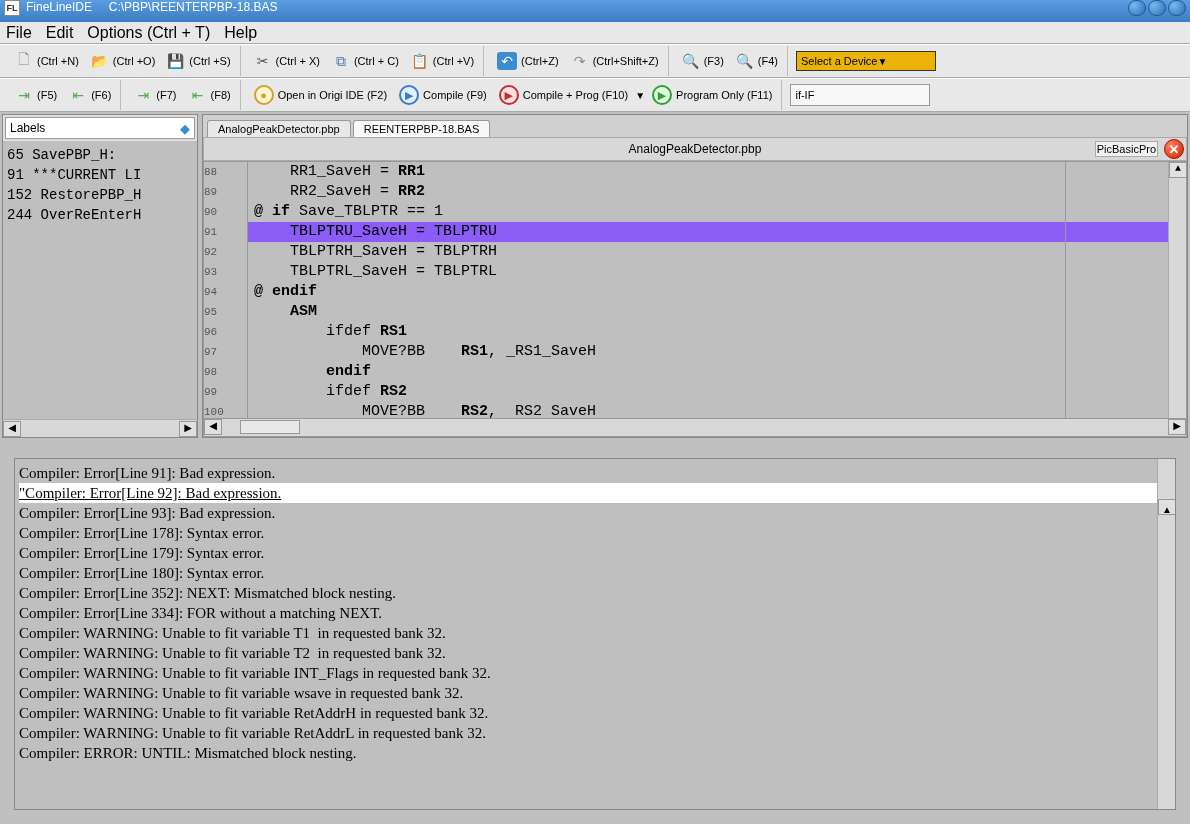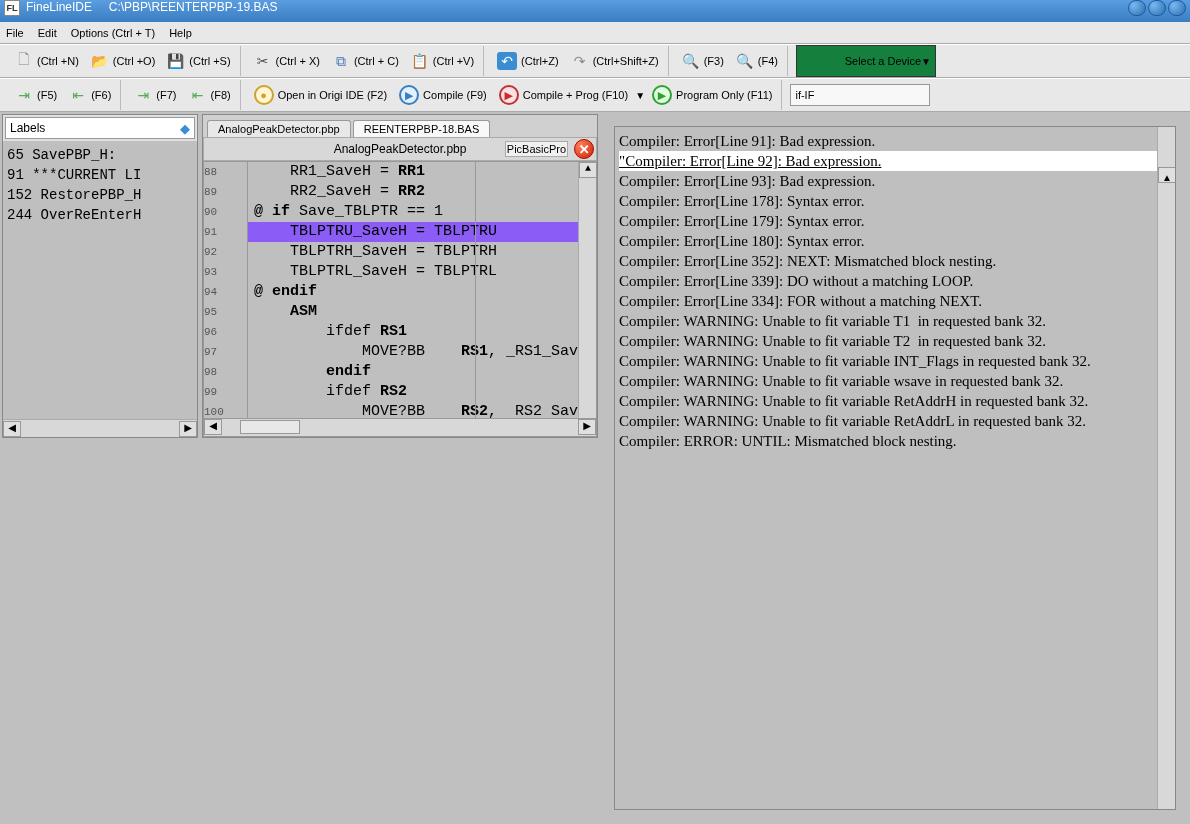--- a/index.html
+++ b/index.html
@@ -37,21 +37,21 @@
   border: 1px solid #1a5d9e;
 }
 .menubar {
   background: #e8e8e8;
   border-bottom: 1px solid #aaa;
   height: 22px;
   display: flex;
   align-items: center;
   padding: 0 6px;
   gap: 14px;
-  font-size: 11px;
+  font-size: 16px;
 }
 .menubar span { cursor: default; }
 .toolbar-row {
   background: #e8e8e8;
   border-top: 1px solid #fff;
   border-bottom: 1px solid #aaa;
   height: 34px;
   display: flex;
   align-items: center;
   padding: 2px 6px;
@@ -96,44 +96,44 @@
   width: 20px; height: 20px; border-radius: 50%;
   border: 2px solid;
   display: flex; align-items: center; justify-content: center;
   font-size: 11px;
 }
 .ri-yellow { border-color:#d0a030; color:#d0a030; background:#fff5d0; }
 .ri-blue { border-color:#3a7dc0; color:#3a7dc0; background:#e0f0ff; }
 .ri-red { border-color:#c03030; color:#c03030; background:#ffe0e0; }
 .ri-green { border-color:#30a030; color:#30a030; background:#e0ffe0; }
 .device-select {
-  height: 32px;
+  height: 20px;
   border: 1px solid #333;
-  background: #15803d;
+  background: #eab308;
   display: flex;
   align-items: center;
   padding: 0 4px;
   font-size: 11px;
   min-width: 140px;
-  justify-content: flex-end;
+  justify-content: flex-start;
 }
 .drop-arrow { font-size: 10px; }
 .input-if {
   height: 22px;
   border: 1px solid #999;
   background: #f8f8f8;
   padding: 0 4px;
   font-size: 11px;
   width: 140px;
   display: flex; align-items: center;
 }
 .main-area {
   flex: 1;
   display: flex;
-  flex-direction: row;
+  flex-direction: column;
   background: #c0c0c0;
   overflow: hidden;
 }
 .upper-split {
   display: flex;
   height: 332px;
   border-bottom: 4px solid #c0c0c0;
 }
 .sidebar {
   width: 196px;
@@ -319,21 +319,21 @@
 }
 </style>
 </head>
 <body>
 
 <div class="titlebar">
   <div class="titlebar-icon">FL</div>
   <div class="titlebar-text">
     <span>FineLineIDE</span>
     &nbsp;&nbsp;&nbsp;
-    <span>C:\PBP\REENTERPBP-19.BAS</span>
+    <span>C:\PBP\REENTERPBP-18.BAS</span>
   </div>
   <div class="titlebar-btns">
     <div class="tb-btn"></div>
     <div class="tb-btn"></div>
     <div class="tb-btn"></div>
   </div>
 </div>
 
 <div class="menubar">
   <span>File</span>
@@ -526,21 +526,20 @@
   </div>
 
   <div class="output-panel">
     <div>Compiler: Error[Line 91]: Bad expression.</div>
     <div class="hl" style="text-decoration:underline;">"Compiler: Error[Line 92]: Bad expression.</div>
     <div>Compiler: Error[Line 93]: Bad expression.</div>
     <div>Compiler: Error[Line 178]: Syntax error.</div>
     <div>Compiler: Error[Line 179]: Syntax error.</div>
     <div>Compiler: Error[Line 180]: Syntax error.</div>
     <div>Compiler: Error[Line 352]: NEXT: Mismatched block nesting.</div>
-    <div>Compiler: Error[Line 339]: DO without a matching LOOP.</div>
     <div>Compiler: Error[Line 334]: FOR without a matching NEXT.</div>
     <div>Compiler: WARNING: Unable to fit variable T1  in requested bank 32.</div>
     <div>Compiler: WARNING: Unable to fit variable T2  in requested bank 32.</div>
     <div>Compiler: WARNING: Unable to fit variable INT_Flags in requested bank 32.</div>
     <div>Compiler: WARNING: Unable to fit variable wsave in requested bank 32.</div>
     <div>Compiler: WARNING: Unable to fit variable RetAddrH in requested bank 32.</div>
     <div>Compiler: WARNING: Unable to fit variable RetAddrL in requested bank 32.</div>
     <div>Compiler: ERROR: UNTIL: Mismatched block nesting.</div>
     <div class="output-vscroll">
       <div class="scroll-arrow">▲</div>

